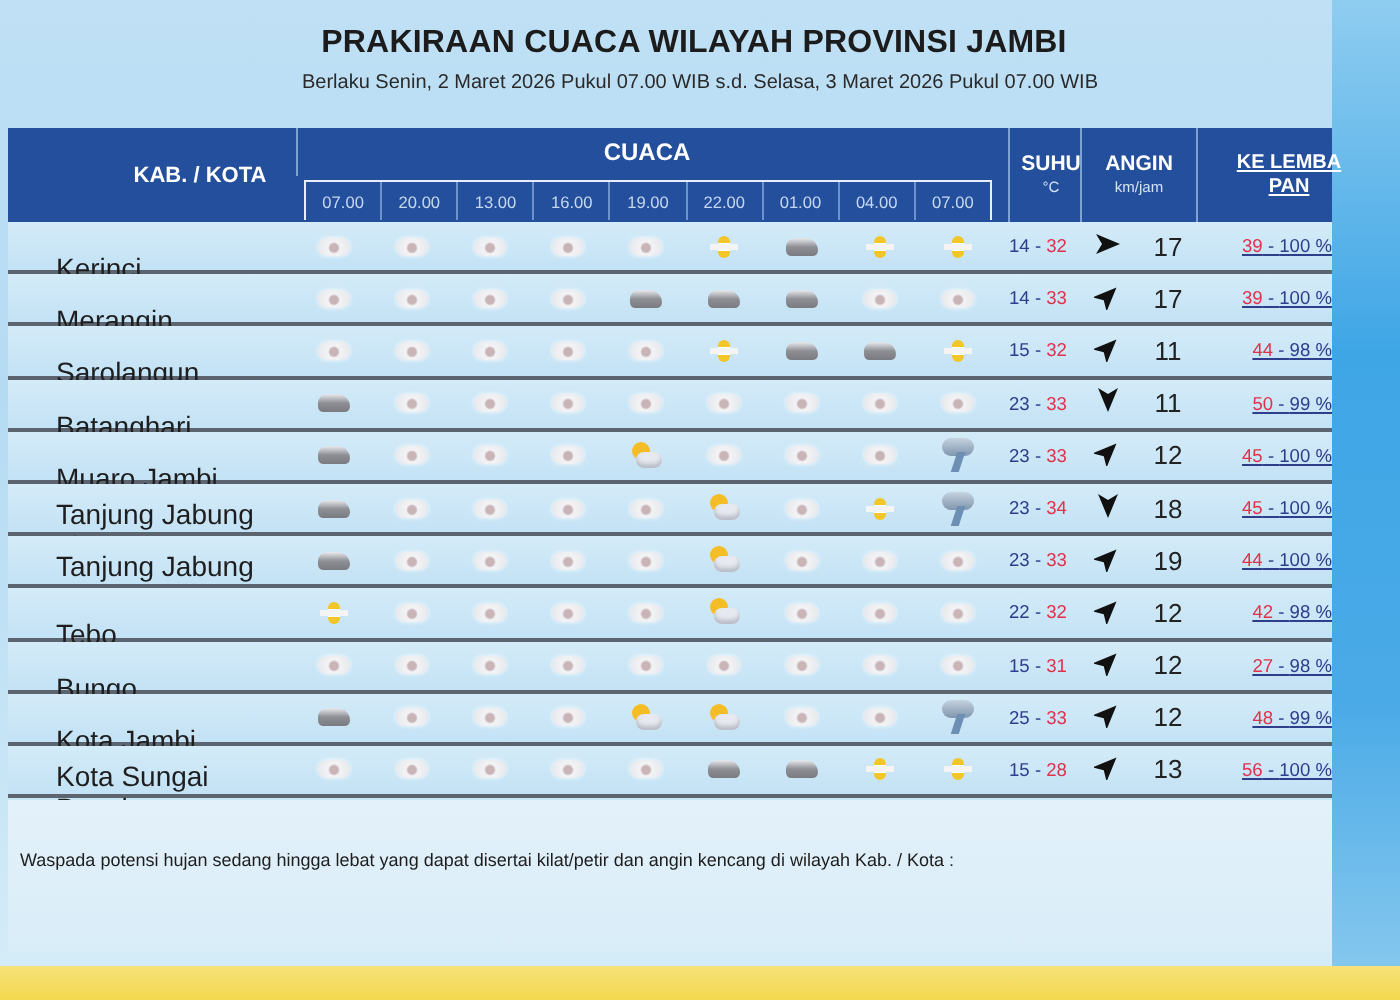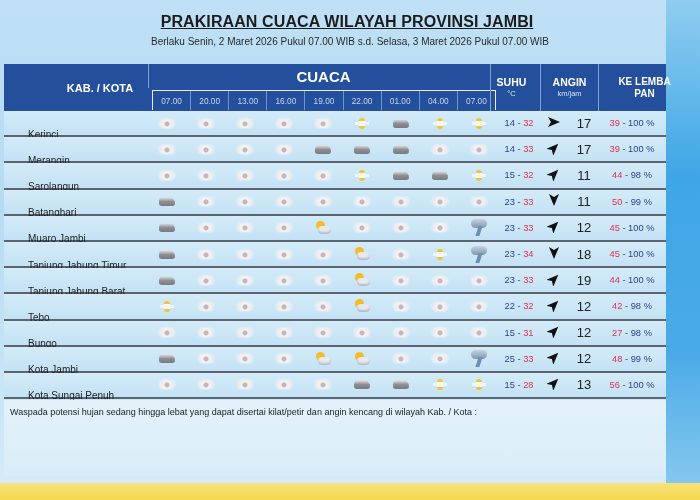--- a/index.html
+++ b/index.html
@@ -12,21 +12,21 @@
   .right-band {
     position: absolute; right: 0; top: 0; width: 34px; height: 500px;
     background: linear-gradient(180deg, #8fcdf0 0%, #3fa6e6 35%, #4aaae7 70%, #8ccbef 100%);
   }
   .bottom-band {
     position: absolute; left: 0; bottom: 0; width: 700px; height: 17px;
     background: linear-gradient(180deg, #f6e27a 0%, #f4d84e 100%);
   }
   .title {
     position: absolute; top: 13px; left: 0; width: 694px; text-align: center;
-    font-size: 16px; font-weight: bold; color: #1c1c1c; letter-spacing: 0.1px; text-decoration: underline;
+    font-size: 16px; font-weight: bold; color: #1c1c1c; letter-spacing: 0.1px;
   }
   .subtitle {
     position: absolute; top: 36px; left: 0; width: 700px; text-align: center;
     font-size: 10px; color: #2a2a2a;
   }
   .table {
     position: absolute; left: 4px; top: 64px; width: 662px;
   }
   .thead {
     position: relative; height: 47px; background: #234f9c; color: #fff;
@@ -34,47 +34,47 @@
   .th {
     position: absolute; top: 0; height: 47px; display: flex; flex-direction: column;
     align-items: center; justify-content: center; font-weight: bold; font-size: 10.5px;
     border-left: 1px solid #7ea2d6; text-align: center; line-height: 12px;
   }
   .th small { font-weight: normal; font-size: 7.5px; color: #d4e2f6; }
   .th-kab { left: 0; width: 144px; border-left: none; font-size: 11px; padding-left: 48px; }
   .th-cuaca-title {
     position: absolute; left: 144px; top: 0; width: 350px; height: 24px;
     display: flex; align-items: center; justify-content: center;
-    font-size: 15px; font-weight: bold; border-left: 1px solid #7ea2d6;
+    font-size: 12px; font-weight: bold; border-left: 1px solid #7ea2d6;
   }
   .times {
     position: absolute; left: 148px; top: 26px; width: 344px; height: 20px; display: flex;
     border-top: 1px solid #e7efff; border-left: 1px solid #e7efff; border-right: 1px solid #e7efff;
   }
   .time {
     flex: 1; font-size: 8.3px; color: #c6d7f0; display: flex; align-items: center;
     justify-content: center; border-left: 1px solid #6f93cc;
   }
   .time:first-child { border-left: none; }
-  .th-suhu { left: 486px; width: 42px; }
+  .th-suhu { left: 500px; width: 42px; }
   .th-angin { left: 536px; width: 58px; }
-  .th-lembap { left: 594px; width: 92px; font-size: 10px; }
+  .th-lembap { left: 594px; width: 92px; font-size: 10px; text-decoration: underline; }
   .row {
     position: relative; height: 26.2px; display: flex; align-items: center;
     background: linear-gradient(180deg, #d4ebf8 0%, #c3e2f5 100%);
     border-bottom: 2px solid #5c6470;
   }
   .cell-name {
-    width: 144px; padding-left: 24px; font-size: 10px; color: #1e1e1e; margin-top: 22px;
+    width: 144px; padding-left: 24px; font-size: 14px; color: #1e1e1e; margin-top: 22px;
   }
   .icons { width: 350px; display: flex; }
   .ic { flex: 1; height: 24px; position: relative; display: flex; align-items: center; justify-content: center; }
   .cell-suhu { width: 42px; text-align: center; font-size: 9.3px; color: #2e3d8c; }
   .cell-angin { width: 58px; display: flex; align-items: center; justify-content: center; font-size: 13px; color: #222; gap: 16px; }
-  .cell-lembap { width: 68px; text-align: center; font-size: 9.3px; color: #2e3d8c; }
+  .cell-lembap { width: 68px; text-align: right; font-size: 9.3px; color: #2e3d8c; text-decoration: underline; }
   .red { color: #e0324b; }
   .arrow { width: 14px; height: 14px; display: inline-block; }
   
   .cloud {
     width: 16px; height: 9px; border-radius: 6px;
     background: radial-gradient(circle at 50% 55%, #c9b5b8 0 2px, #f3f3f5 3px, #e4e6ea 100%);
     box-shadow: 0 0 2px rgba(255,255,255,0.9);
   }
   .overcast {
     width: 16px; height: 9px; border-radius: 5px 7px 3px 3px;
@@ -101,21 +101,21 @@
     content: ""; position: absolute; left: 0; top: 0; width: 16px; height: 9px; border-radius: 5px;
     background: linear-gradient(180deg, #c5d3e0, #7f96ad);
   }
   .storm::after {
     content: ""; position: absolute; left: 6px; top: 7px; width: 4px; height: 10px;
     background: #6d8fb3; transform: skewX(-18deg);
   }
   .note {
     position: absolute; left: 4px; top: 400px; width: 662px; height: 76px;
     background: linear-gradient(180deg, #e3f1fa, #d9edf8);
-    padding: 7px 6px; font-size: 9px; color: #1d1d1d;
+    padding: 25px 6px; font-size: 9px; color: #1d1d1d;
   }
 </style>
 </head>
 <body>
 
 <div class="right-band"></div>
 <div class="bottom-band"></div>
 
 <div class="title">PRAKIRAAN CUACA WILAYAH PROVINSI JAMBI</div>
 <div class="subtitle">Berlaku Senin, 2 Maret 2026 Pukul 07.00 WIB s.d. Selasa, 3 Maret 2026 Pukul 07.00 WIB</div>

